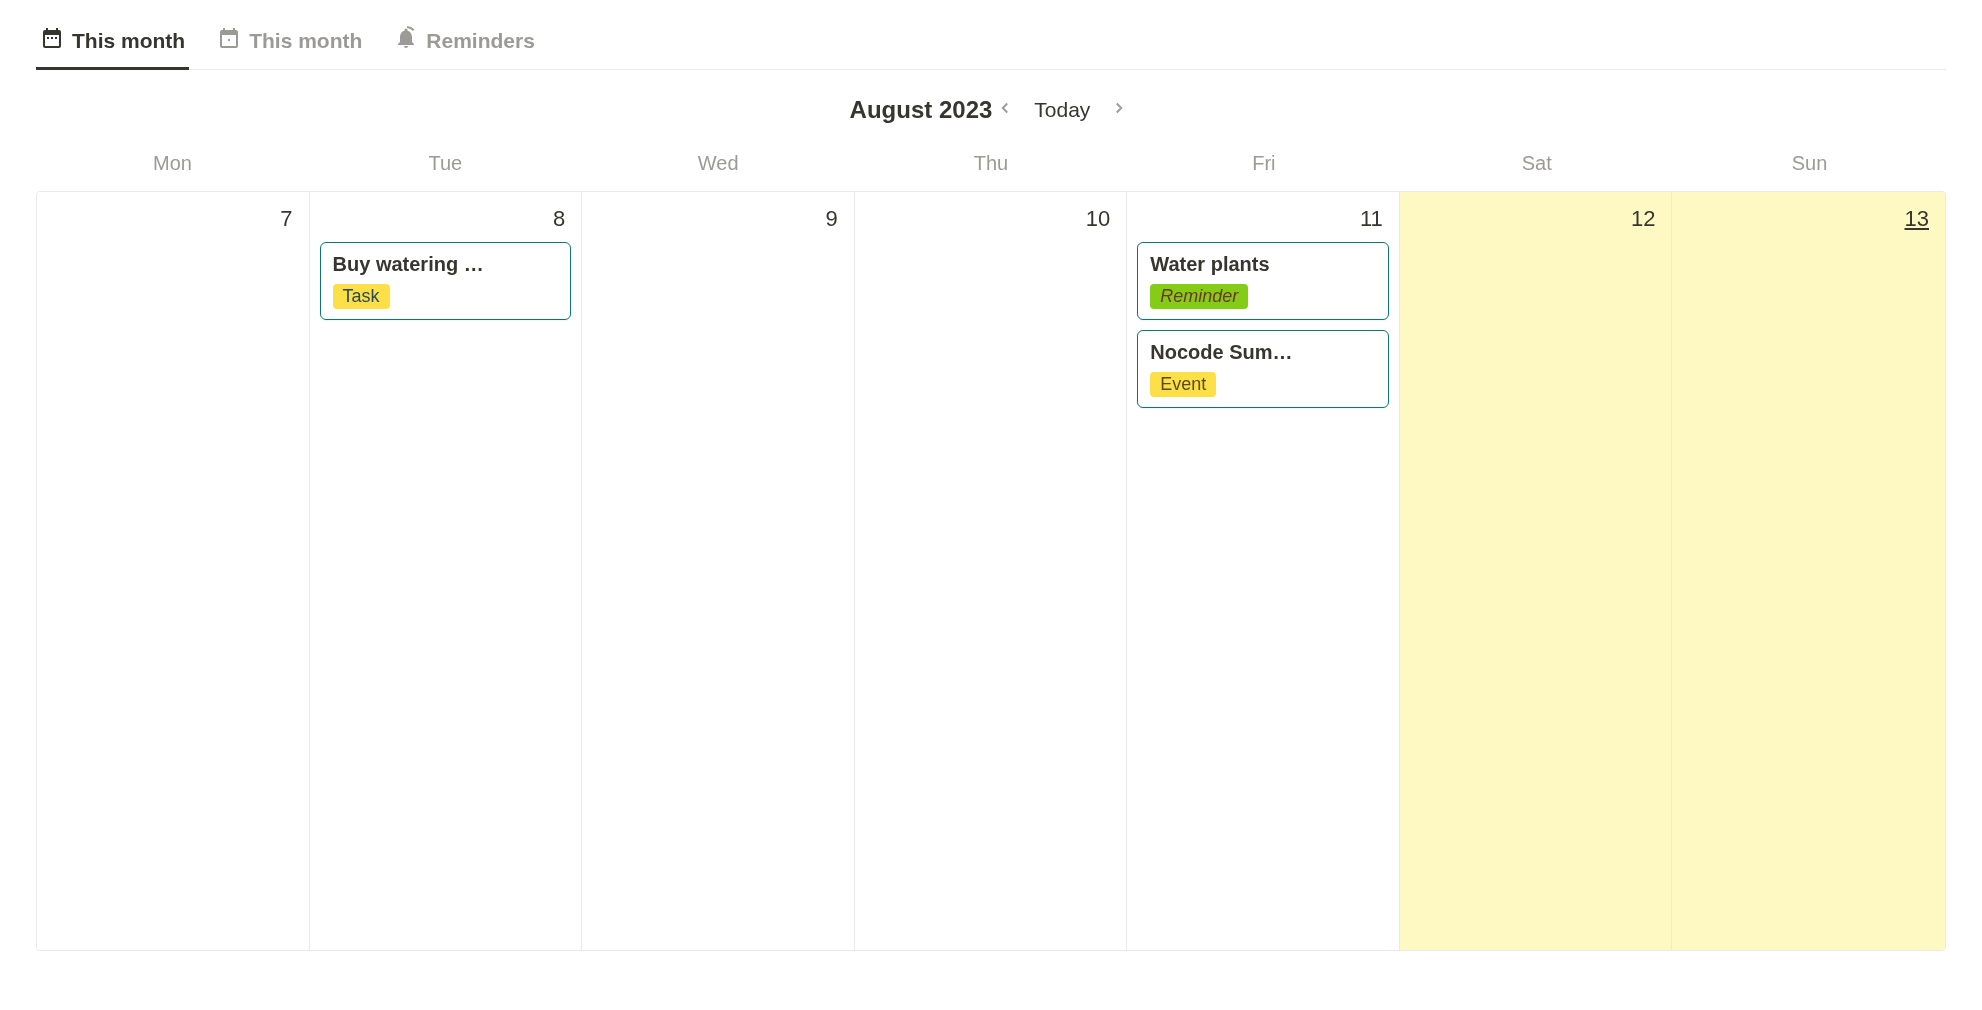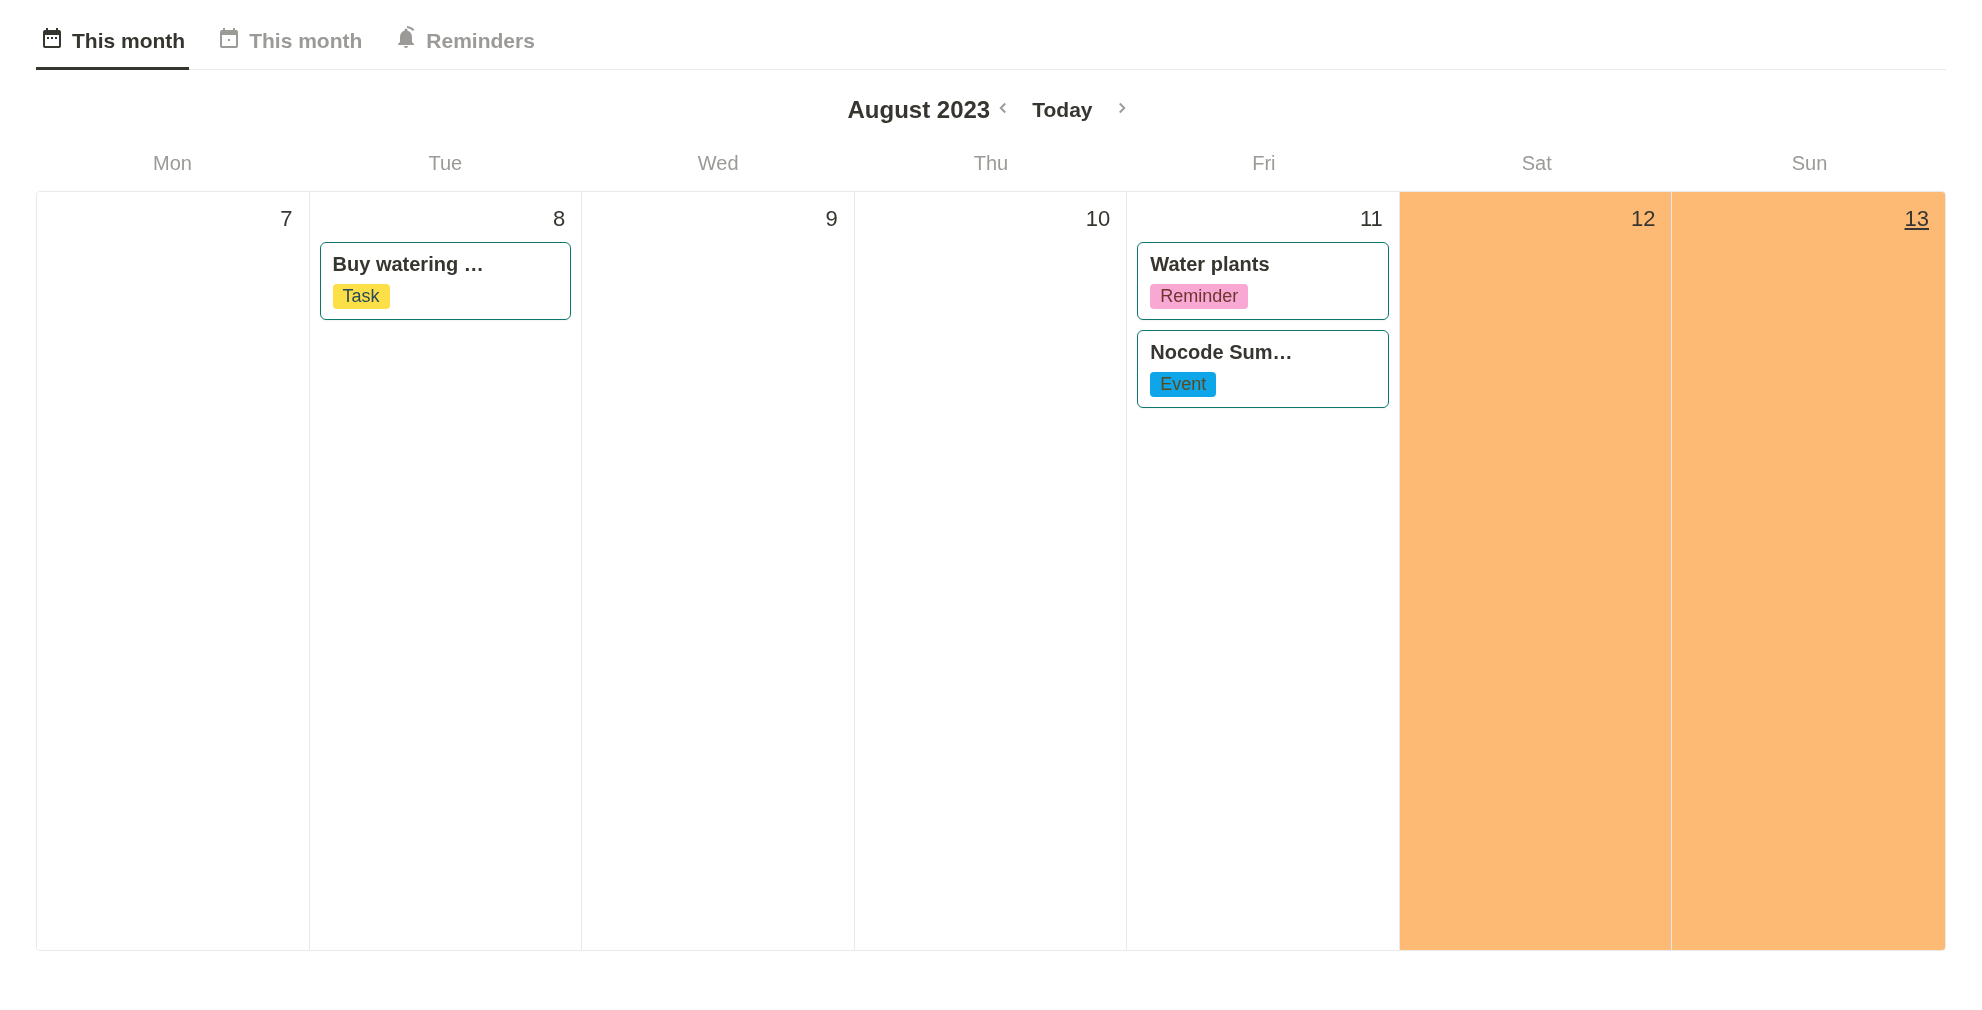--- a/index.html
+++ b/index.html
@@ -58,21 +58,21 @@
       align-items: center;
       justify-content: center;
       width: 26px;
       height: 26px;
       cursor: pointer;
       color: #9b9a97;
     }
     .nav-btn svg { width: 18px; height: 18px; stroke: currentColor; }
     .today-btn {
       font-size: 21px;
-      font-weight: 700;
+      font-weight: 400;
       color: #37352f;
       cursor: pointer;
       padding: 0 4px;
     }
 
     .calendar {
       width: 100%;
     }
     .day-headers {
       display: grid;
@@ -94,21 +94,21 @@
       min-height: 760px;
     }
     .day-cell {
       border-right: 1px solid #e9e9e7;
       padding: 10px;
       display: flex;
       flex-direction: column;
       gap: 10px;
       background: #ffffff;
     }
-    .day-cell.weekend { background: #fdba74; }
+    .day-cell.weekend { background: #fef9c3; }
     .day-cell:last-child { border-right: none; text-decoration: underline; }
     .day-number {
       text-align: right;
       font-size: 22px;
       color: #37352f;
       font-weight: 400;
       padding: 4px 6px 0 0;
     }
     .event-card {
       background: #ffffff;
@@ -131,22 +131,22 @@
     }
     .tag {
       display: inline-block;
       font-size: 18px;
       font-weight: 400;
       padding: 2px 10px;
       border-radius: 4px;
       width: fit-content;
     }
     .tag-task { background: #fde047; color: #2a4a5b; }
-    .tag-reminder { background: #f9a8d4; color: #6e3630; }
-    .tag-event { background: #0ea5e9; color: #5a4a1f; text-align: center; }
+    .tag-reminder { background: #84cc16; color: #6e3630; font-style: italic; }
+    .tag-event { background: #fde047; color: #5a4a1f; text-align: center; }
   </style>
 </head>
 <body>
 
 <div class="tabs">
   <div class="tab active">
     <span>
       <svg viewBox="0 0 24 24">
           <path d="M19 4h-1V2h-2v2H8V2H6v2H5a2 2 0 0 0-2 2v14a2 2 0 0 0 2 2h14a2 2 0 0 0 2-2V6a2 2 0 0 0-2-2zm0 16H5V9h14v11zM7 11h2v2H7zm4 0h2v2h-2zm4 0h2v2h-2z"></path>
         </svg>

